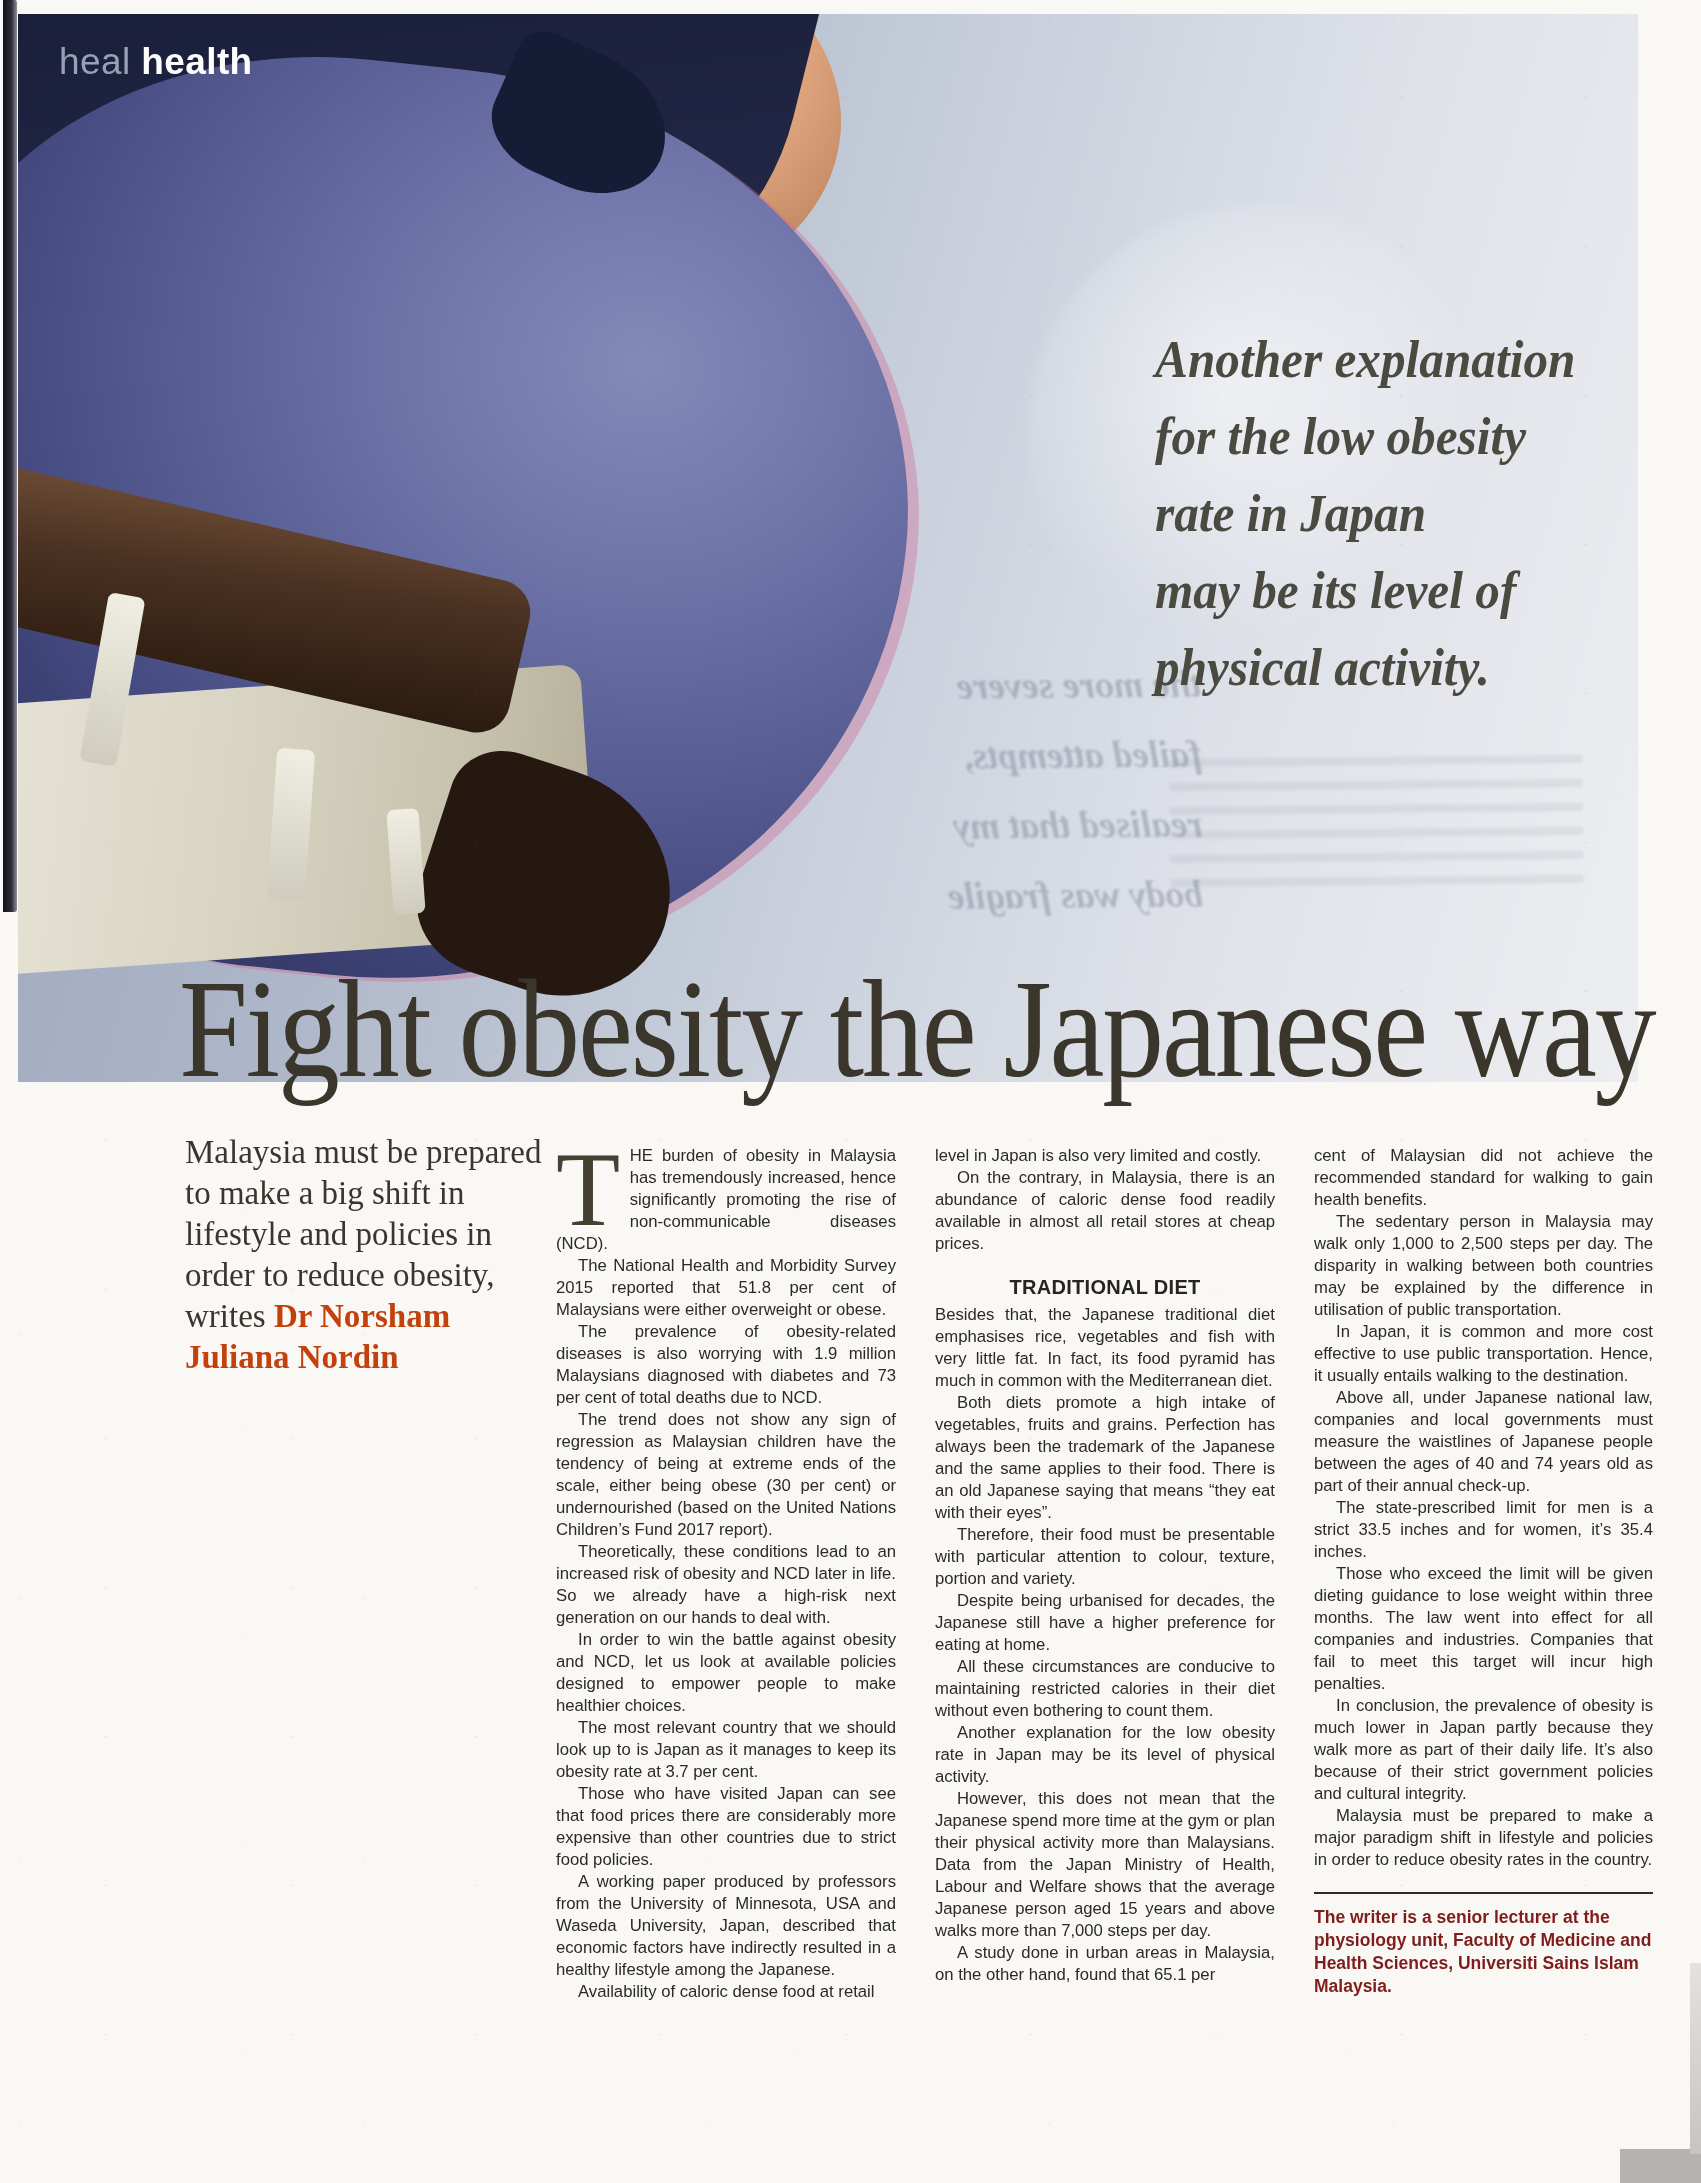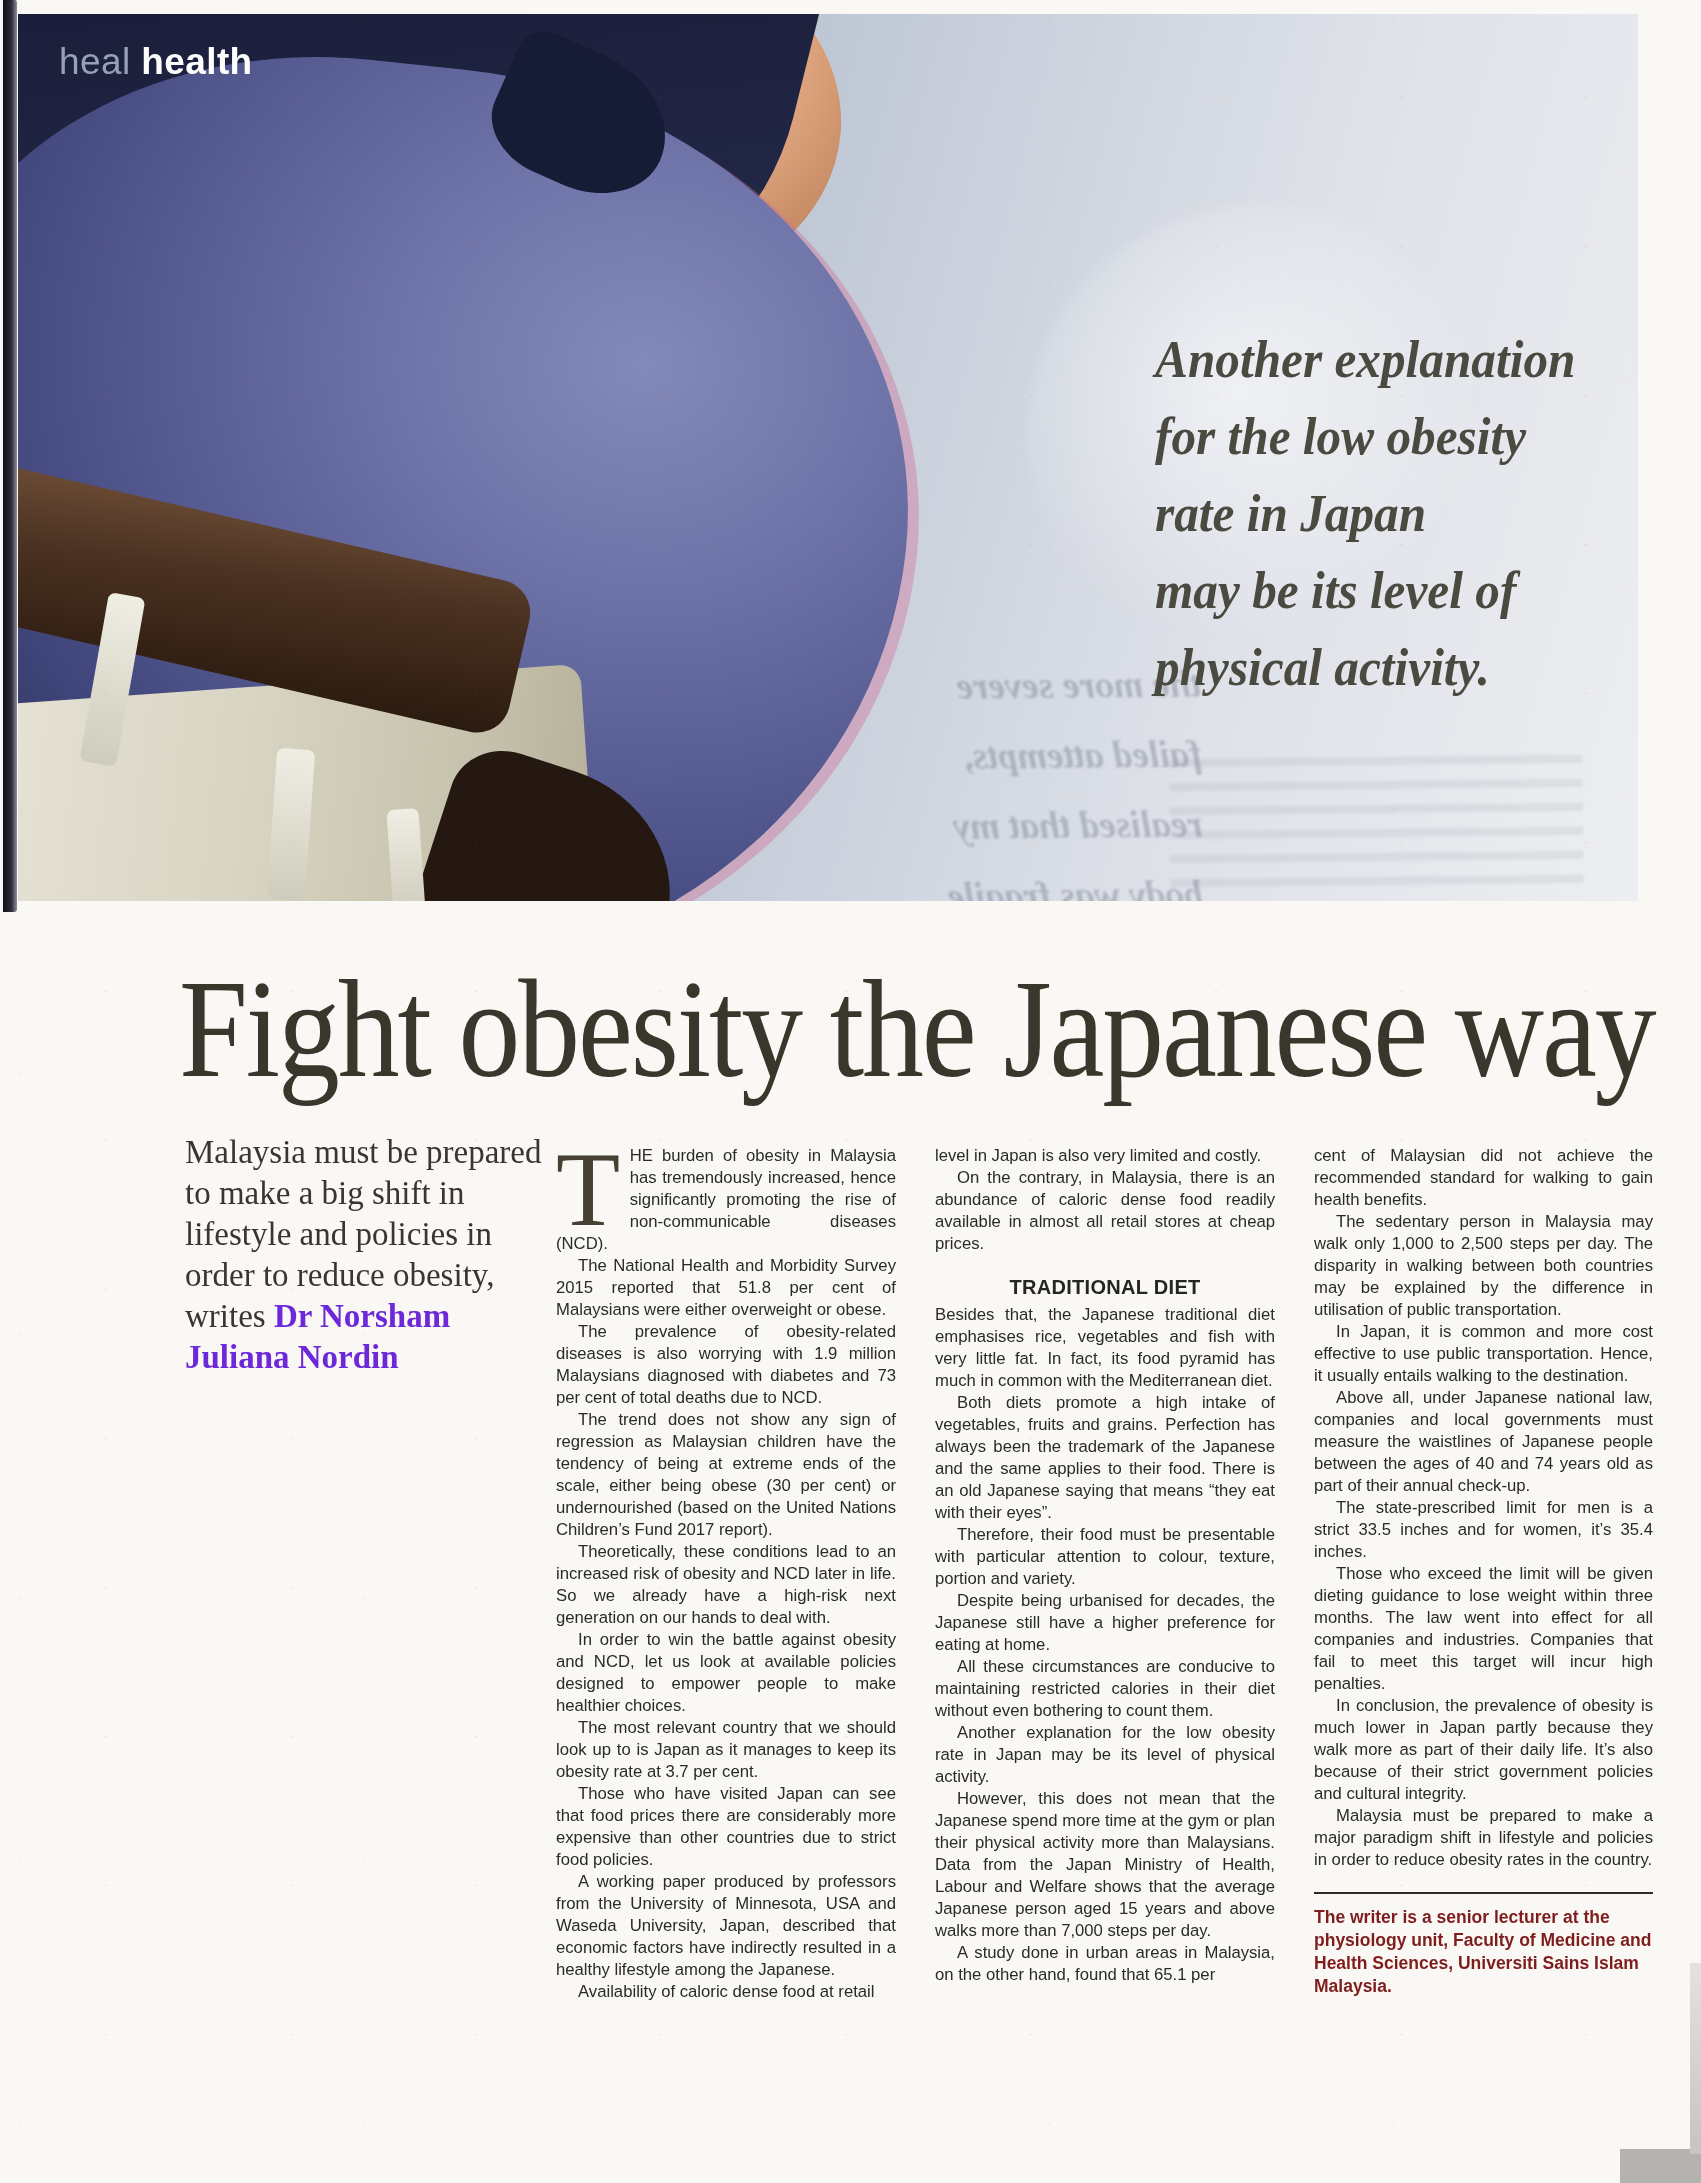--- a/index.html
+++ b/index.html
@@ -13,21 +13,21 @@
       radial-gradient(rgba(90,80,60,.10) 1.1px, transparent 1.6px);
     background-size:185px 149px, 276px 209px, 343px 263px;
     background-position:13.5px 23px, 106px 66px, 192px 152px;}
   
   .scan-edge{position:absolute;left:3.2px;top:0;width:14.3px;height:912px;z-index:9;
     background:linear-gradient(90deg,#121319,#2c2d36 60%,#8d8e99);border-radius:0 2.4px 2.4px 0;}
   .gray-corner{position:absolute;left:1620px;top:2149px;width:82px;height:34px;background:#b4b3af;z-index:8;}
   .gray-streak{position:absolute;left:1690px;top:1963px;width:12px;height:191px;background:linear-gradient(#e3e2de,#c6c5c1);z-index:8;}
 
   
-  #photo{position:absolute;left:17.5px;top:14.3px;width:1620px;height:887px;overflow:hidden;z-index:1;
+  #photo{position:absolute;left:17.5px;top:14.3px;width:1620px;height:1068px;overflow:hidden;z-index:1;
     background:linear-gradient(105deg,#9aa3b9 0%,#aeb7c9 28%,#c8cfdb 52%,#dfe2e9 75%,#edeef1 100%);}
   .ph{position:absolute;}
   .watermark{left:1009px;top:191px;width:461px;height:461px;border-radius:50%;z-index:1;filter:blur(6.4px);
     background:radial-gradient(circle at 45% 40%, rgba(255,255,255,.55), rgba(190,198,212,0) 68%);}
   .face-shape{left:441px;top:-68px;width:381px;height:342px;z-index:2;transform:rotate(-8deg);
     border-radius:34% 66% 58% 42%;
     background:radial-gradient(circle at 55% 32%, #e9bb97 0%, #dba27c 48%, #c0855f 78%, #a86f4e 100%);}
   .shoulder-shape{left:183px;top:-135px;width:588px;height:342px;z-index:3;transform:rotate(9deg);
     border-radius:0 0 50% 55%;background:linear-gradient(#262b4e,#3b4070);}
   .shirt-dark{left:-151px;top:-246px;width:922px;height:620px;z-index:3;transform:rotate(14deg);
@@ -71,21 +71,21 @@
   #pullquote p{margin:0;}
 
   
   #headline-wrap{position:absolute;left:176px;top:949px;z-index:5;}
   #headline-wrap text{font-family:"Liberation Serif",serif;font-size:176px;fill:#3b362b;letter-spacing:-3px;}
 
   
   #standfirst{position:absolute;left:185px;top:1132px;width:367px;z-index:5;
     font-family:"Liberation Serif",serif;font-size:33px;line-height:41px;color:#38362f;}
   #standfirst p{margin:0;}
-  #standfirst strong{font-weight:700;color:#6d28d9;}
+  #standfirst strong{font-weight:700;color:#c2410c;}
 
   
   .col{position:absolute;top:1145px;z-index:5;font-size:16.7px;line-height:22px;color:#2b2a27;
     text-align:justify;}
   #col-1{left:556px;width:340px;}
   #col-2{left:935px;width:340px;}
   #col-3{left:1314px;width:339px;}
   .col p{margin:0;}
   .para{text-indent:22px;}
   .no-indent{text-indent:0;}

